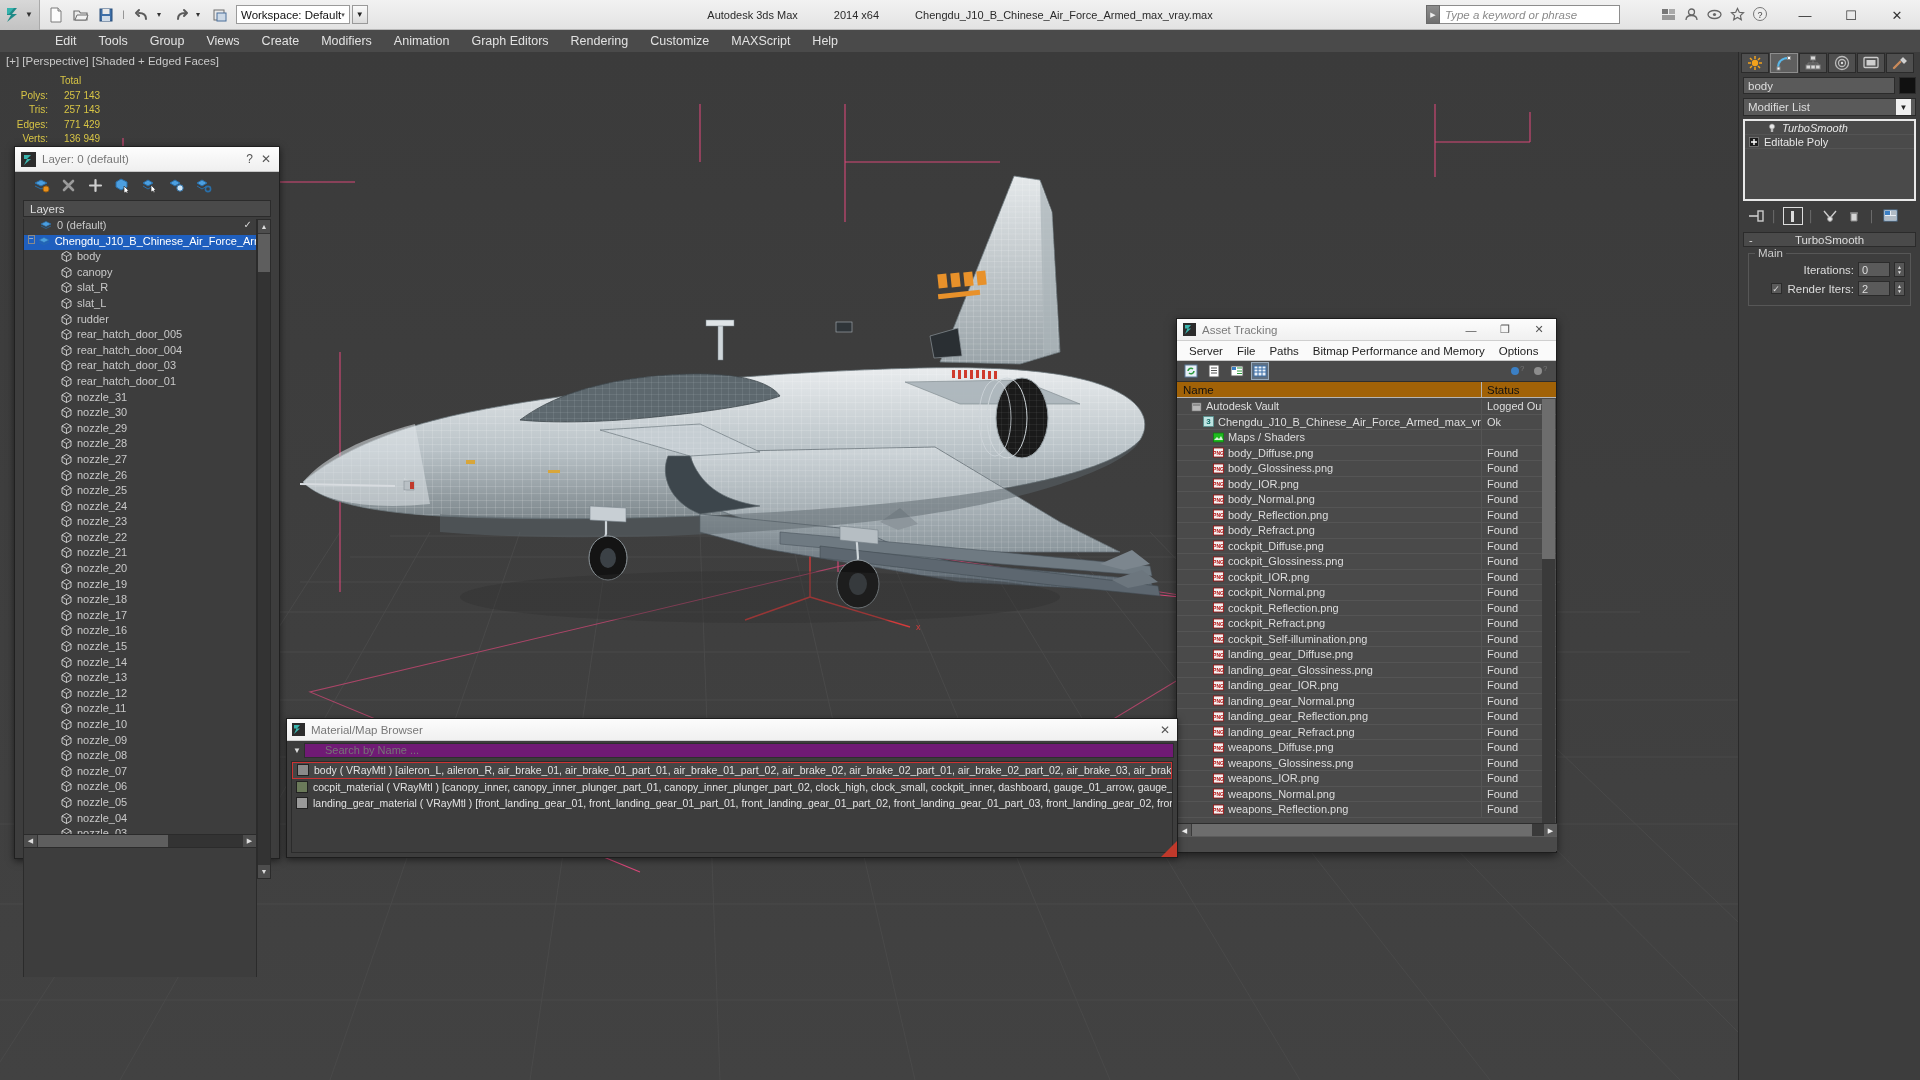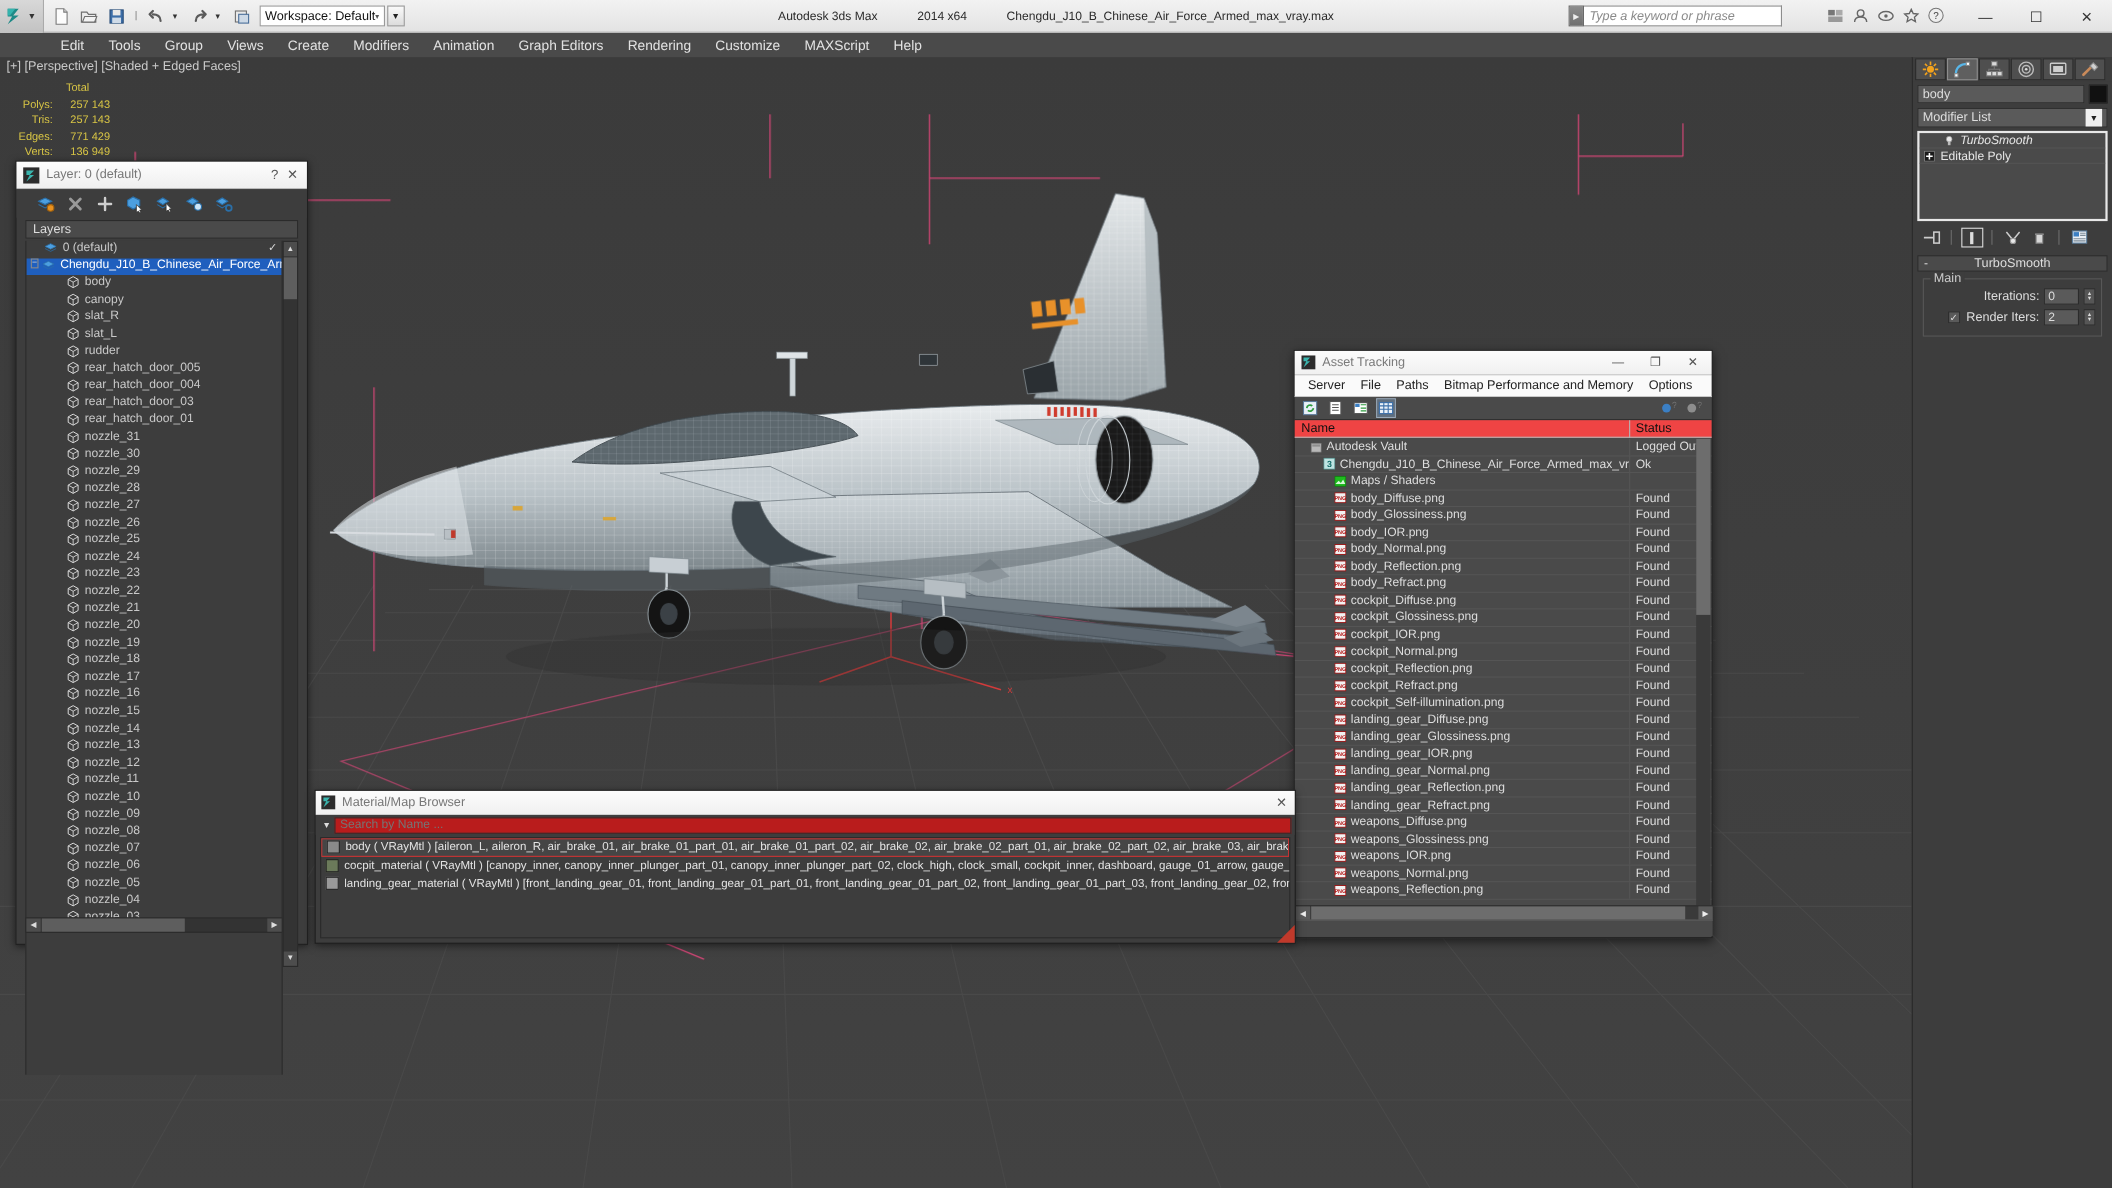--- a/index.html
+++ b/index.html
@@ -104,21 +104,21 @@
   .at-wb{ margin-left:auto; display:flex;}
   .at-wb div{ width:34px;height:22px;display:flex;align-items:center;justify-content:center;
     font-size:11px;color:#555;}
   .at-menu{ height:20px; background:#fafafa; display:flex;align-items:center;
     padding-left:5px; border-bottom:1px solid #c9c9c9;}
   .at-menu .mi{ font-size:11.5px;color:#222;padding:1px 7px;}
   .at-tools{ height:21px;background:#4a4a4a;display:flex;align-items:center;
     padding-left:6px; gap:7px; border-bottom:1px solid #2e2e2e;}
   .at-tools .ti{width:16px;height:16px;display:flex;align-items:center;justify-content:center;}
   .at-tools .right{margin-left:auto;display:flex;gap:7px;padding-right:8px;}
-  .at-colhdr{ height:16px;background:#ef4444;display:flex;align-items:center;
+  .at-colhdr{ height:16px;background:#a16207;display:flex;align-items:center;
     font-size:11.5px;color:#111; border-bottom:1px solid #b5b5b5;}
   .at-colhdr .c1{ width:305px;padding-left:6px;border-right:1px solid #b5b5b5;height:16px;line-height:16px;}
   .at-colhdr .c2{ padding-left:5px;}
   .at-rows{ position:absolute; left:0; top:80px; width:379px; height:440px; overflow:hidden;}
   .at-row{ height:15.5px;display:flex;align-items:center;font-size:11px;color:#ddd;
     border-bottom:1px solid #555;}
   .at-row .nm{ width:305px;display:flex;align-items:center;padding-left:6px;
     border-right:1px solid #555;height:15.5px;white-space:nowrap;overflow:hidden;}
   .at-row .st{ padding-left:5px;color:#ddd;}
   .at-row .ico{ width:11px;height:11px;margin-right:4px;flex:none;}
@@ -138,22 +138,22 @@
   
   .matdlg{ position:absolute; left:286px; top:718px; width:892px; height:140px;
     background:#3d3d3d; border:1px solid #1d1d1d; box-shadow:0 2px 7px rgba(0,0,0,.5);}
   .mb-title{ height:22px;background:linear-gradient(#fcfcfc,#f0f0f0);display:flex;align-items:center;
     padding-left:5px; border-bottom:1px solid #cfcfcf;}
   .mb-title .t{font-size:11.5px;color:#777;margin-left:6px;}
   .mb-title .x{margin-left:auto;padding-right:7px;font-size:12px;color:#555;}
   .mb-search{ height:18px; display:flex;align-items:center; background:#3d3d3d; padding:2px 3px;}
   .mb-search .arw{ width:14px;height:14px;display:flex;align-items:center;justify-content:center;
     font-size:8px;color:#ddd;}
-  .mb-search input{ flex:1;height:15px;background:#b91c1c;border:1px solid #2e2e2e;
-    font-size:11px;color:#c8c8c8;padding:0 4px; font-family:"Liberation Sans",sans-serif;}
+  .mb-search input{ flex:1;height:15px;background:#701a75;border:1px solid #2e2e2e;
+    font-size:11px;color:#c8c8c8;padding:0 20px; font-family:"Liberation Sans",sans-serif;}
   .mb-body{ margin:2px 4px 0 4px; background:#3d3d3d; border:1px solid #2b2b2b; height:92px; overflow:hidden;}
   .mb-grp{ height:14px;background:#4d4d4d;font-size:11px;color:#ddd;display:flex;align-items:center;
     padding-left:5px;}
   .mb-row{ height:16.5px;display:flex;align-items:center;font-size:10.5px;color:#e2e2e2;
     padding-left:4px; white-space:nowrap; overflow:hidden; }
   .mb-row.hl{ border:1px solid #c33; background:#454545;}
   .mb-sw{ width:12px;height:12px;margin-right:5px;flex:none;border:1px solid #222;}
   .mb-corner{ position:absolute;right:0;bottom:0;width:0;height:0;
     border-left:16px solid transparent;border-bottom:16px solid #c0392b;}
 

